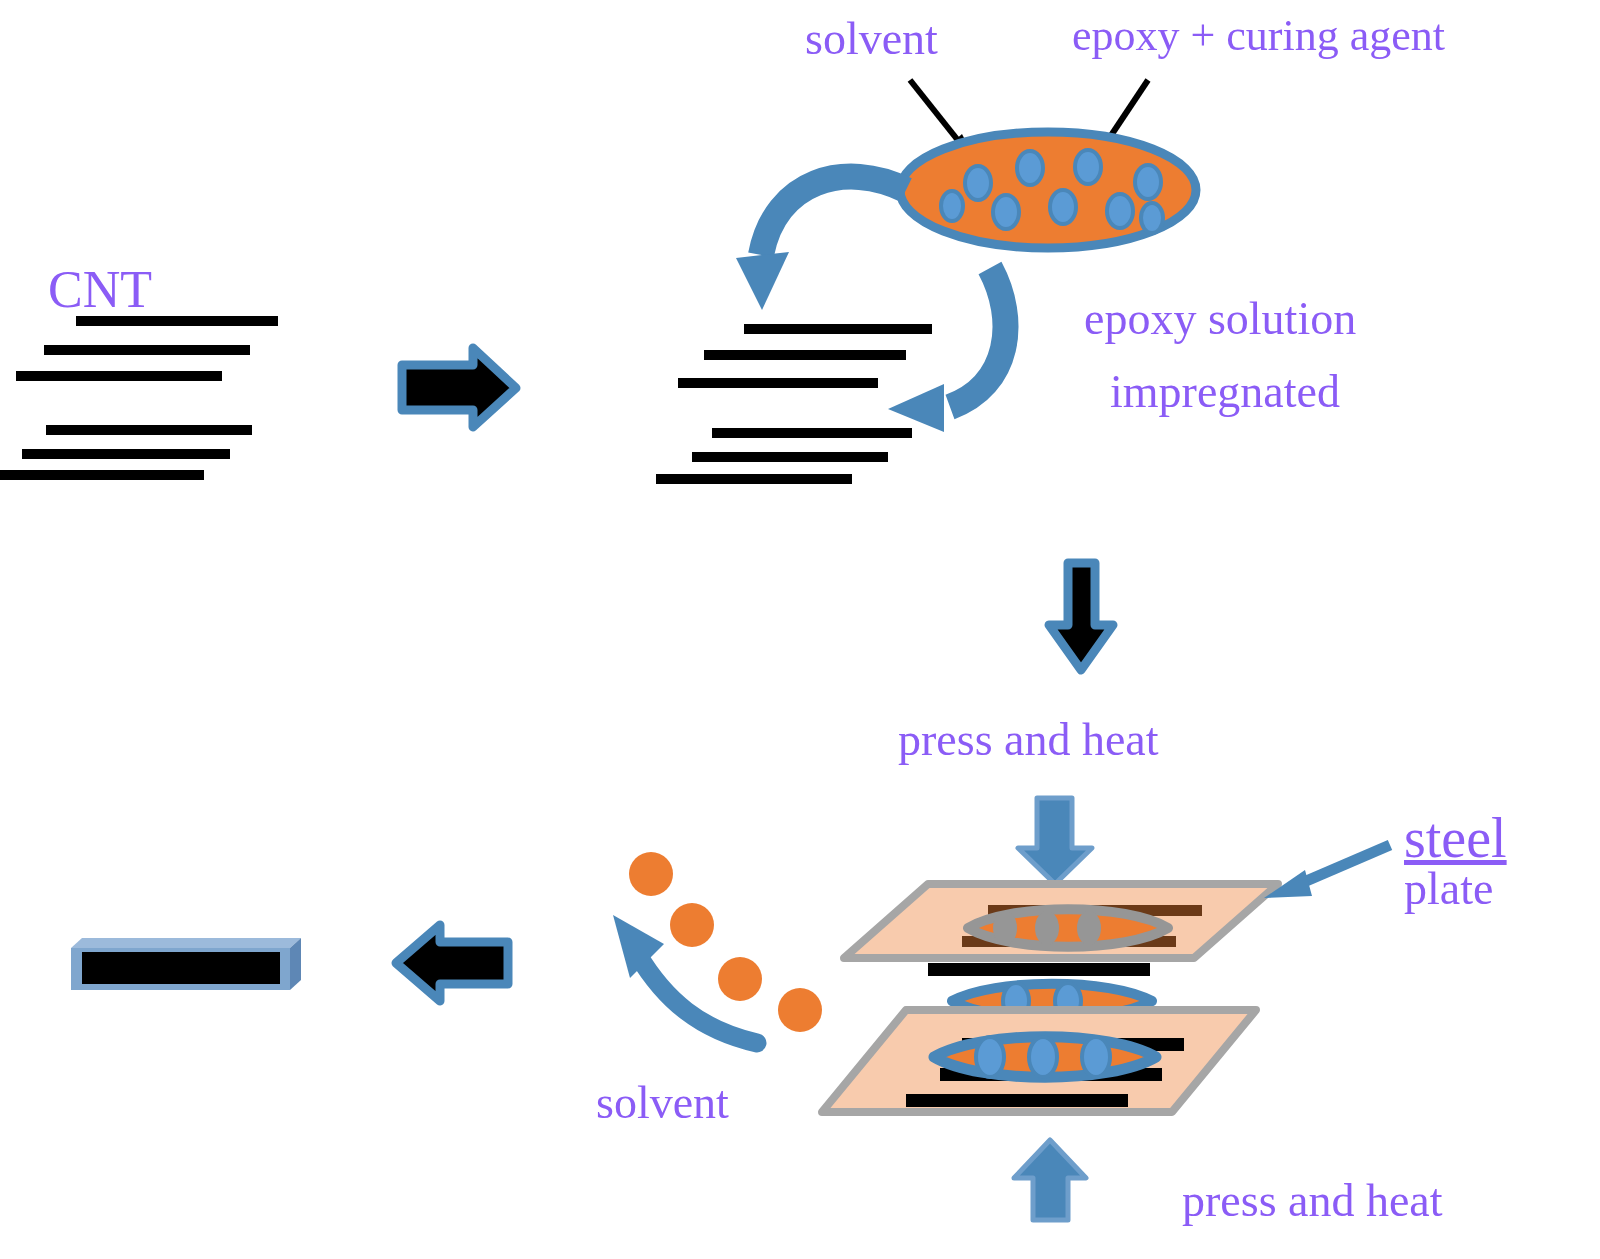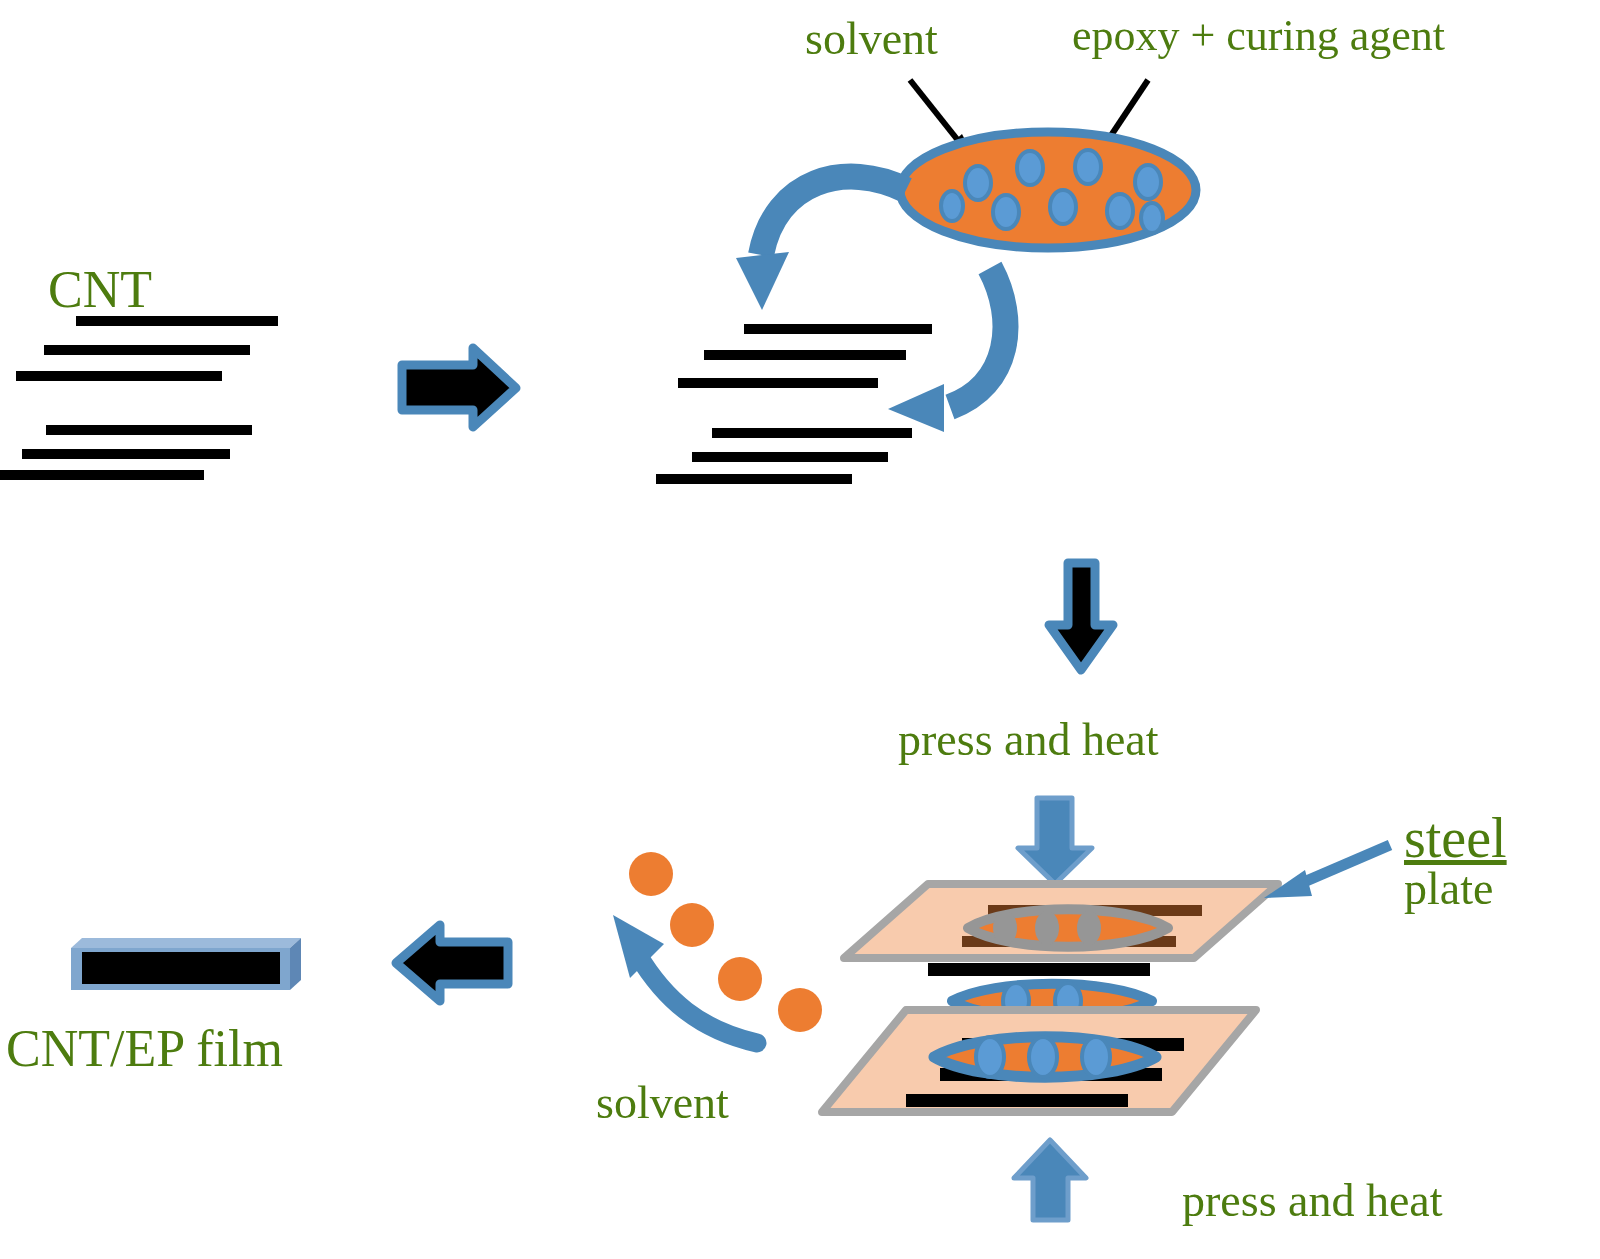--- a/index.html
+++ b/index.html
@@ -10,21 +10,21 @@
   }
   #stage {
     position: relative;
     width: 1600px;
     height: 1259px;
     background: #ffffff;
     overflow: hidden;
   }
   .lbl {
     position: absolute;
-    color: #4d7c0f;
+    color: #8b5cf6;
     font-family: "Liberation Serif", "DejaVu Serif", serif;
     white-space: pre;
     line-height: 1.18;
   }
   .svgwrap { position: absolute; left: 0; top: 0; width: 1600px; height: 1259px; pointer-events: none; }
   .cnt-bar { position: absolute; background: #000000; }
 </style>
 </head>
 <body>
 
@@ -149,29 +149,30 @@
       <rect x="82" y="952" width="198" height="32" fill="#000000"></rect>
     </g>
   </svg>
 
   <div class="lbl" style="left:48px; top:215px; font-size:52px;margin-top:44px;">CNT</div>
 
   <div class="lbl" style="left:805px; top:12px; font-size:46px;">solvent</div>
 
   <div class="lbl" style="left:1072px; top:10px; font-size:44px;">epoxy + curing agent</div>
 
+  <div class="lbl" style="left:1084px; top:292px; font-size:46px;">epoxy solution</div>
+  <div class="lbl" style="left:1110px; top:365px; font-size:46px;">impregnated</div>
 
   <div class="lbl" style="left:898px; top:713px; font-size:46px;">press and heat</div>
 
   <div class="lbl" style="left:1404px; top:805px; font-size:56px;text-decoration:underline;">steel</div>
   <div class="lbl" style="left:1404px; top:862px; font-size:46px;">plate</div>
 
   <div class="lbl" style="left:596px; top:1076px; font-size:46px;">solvent</div>
 
-  <div class="lbl" style="left:6px; top:1018px; font-size:52px;">CNT/EP film</div>
 
   <div class="lbl" style="left:1182px; top:1174px; font-size:46px;">press and heat</div>
 
   <div id="cnt-left">
       <div class="cnt-bar" style="left: 76px; top: 316px; width: 202px; height: 10px;"></div>
       <div class="cnt-bar" style="left: 44px; top: 345px; width: 206px; height: 10px;"></div>
       <div class="cnt-bar" style="left: 16px; top: 371px; width: 206px; height: 10px;"></div>
       <div class="cnt-bar" style="left: 46px; top: 425px; width: 206px; height: 10px;"></div>
       <div class="cnt-bar" style="left: 22px; top: 449px; width: 208px; height: 10px;"></div>
       <div class="cnt-bar" style="left: -4px; top: 470px; width: 208px; height: 10px;"></div>

